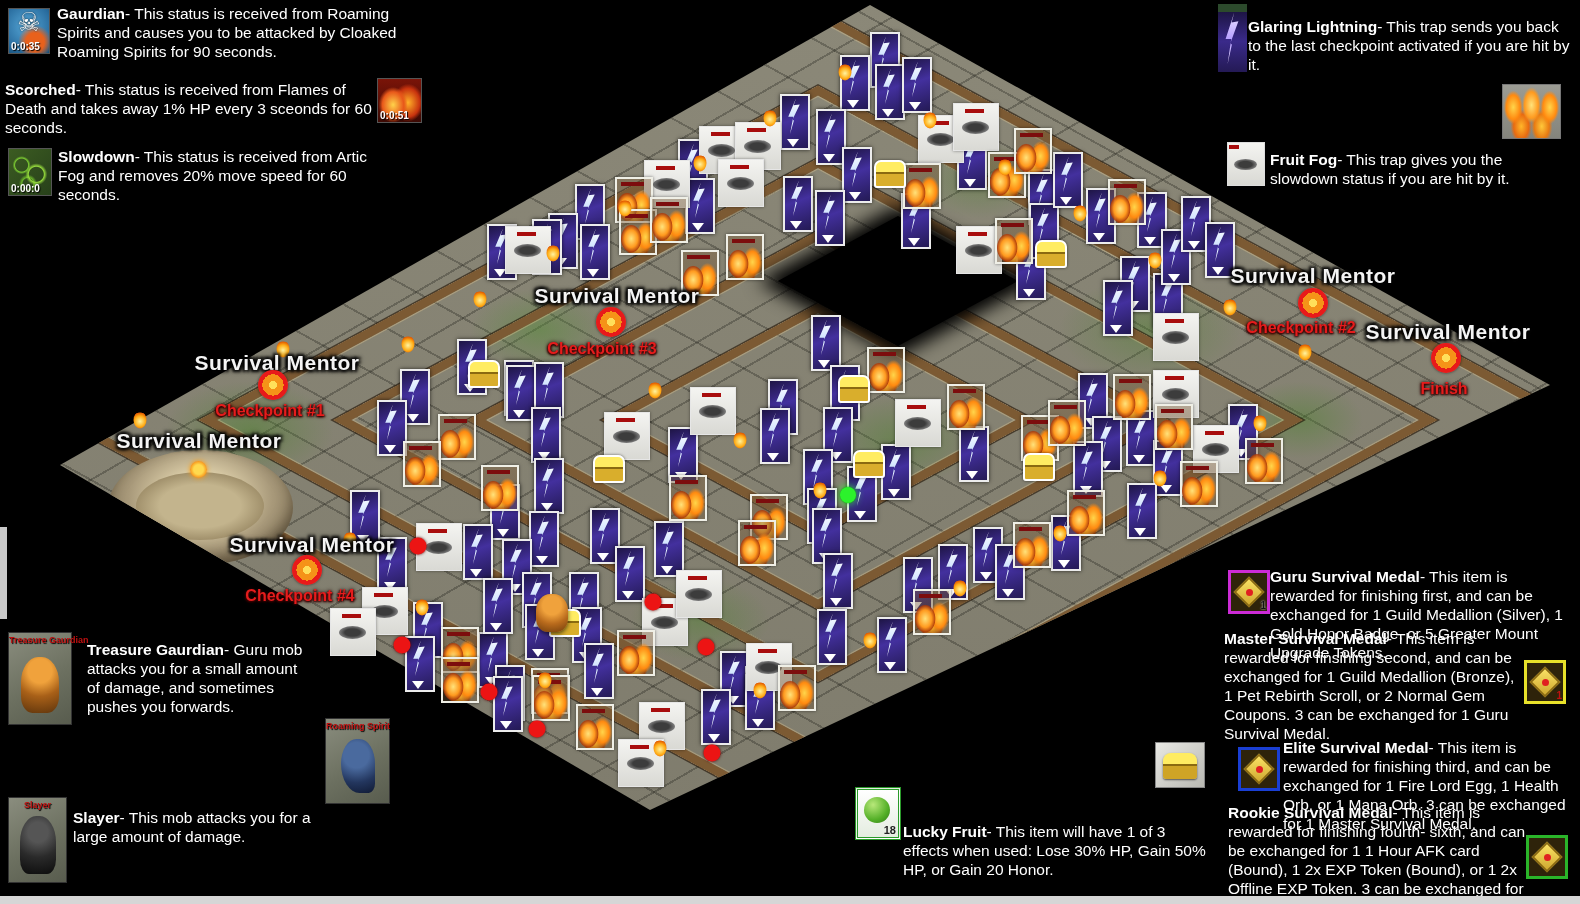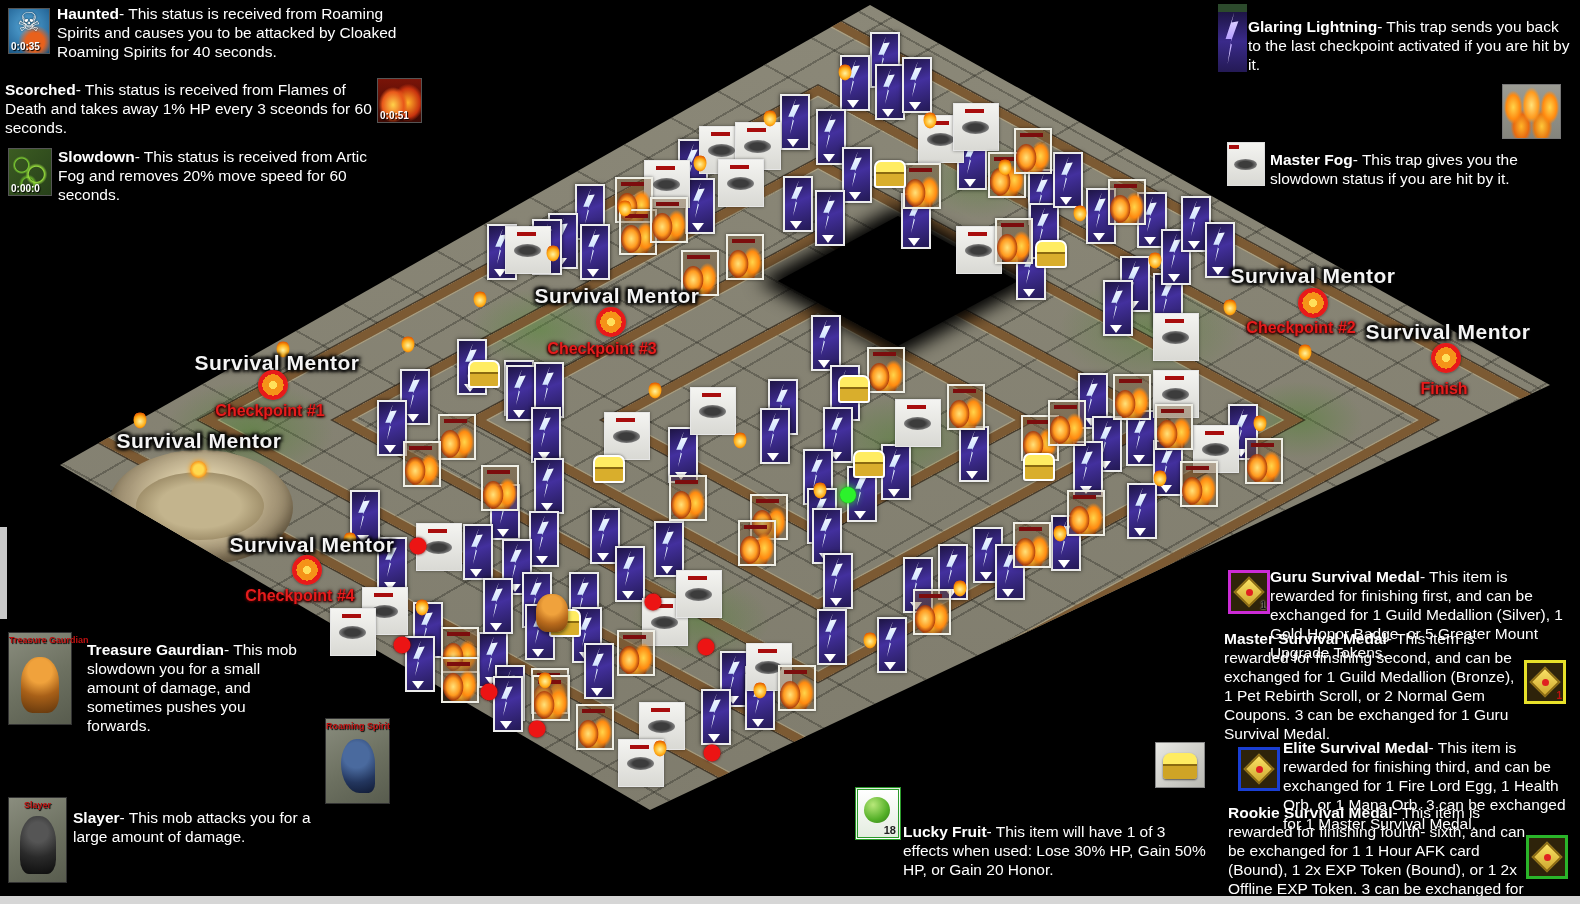--- a/index.html
+++ b/index.html
@@ -395,21 +395,21 @@
       <div class="cp-label" style="left: 300px; top: 596px;">Checkpoint #4</div>
       <div class="cp-marker" style="left: 1446px; top: 358px;"></div>
       <div class="cp-label" style="left: 1444px; top: 389px;">Finish</div>
     </div>
 
   <div id="haunted-icon" class="st-icon">
     <span class="glyph">☠</span>
     <span class="st-timer">0:0:35</span>
   </div>
   <div class="lg" style="left:57px;top:4px;width:356px;">
-    <b>Haunted</b><span>- This status is received from Roaming Spirits and causes you to be attacked by Cloaked Roaming Spirits for 40 seconds.</span>
+    <b>Gaurdian</b><span>- This status is received from Roaming Spirits and causes you to be attacked by Cloaked Roaming Spirits for 90 seconds.</span>
   </div>
 
   <div id="scorched-icon" class="st-icon">
     <span class="st-timer">0:0:51</span>
   </div>
   <div class="lg" style="left:5px;top:80px;width:368px;">
     <b>Scorched</b><span>- This status is received from Flames of Death and takes away 1% HP every 3 sceonds for 60 seconds.</span>
   </div>
 
   <div id="slowdown-icon" class="st-icon">
@@ -421,29 +421,29 @@
 
   <div id="glaring-icon"></div>
   <div class="lg" style="left:1248px;top:17px;width:322px;">
     <b>Glaring Lightning</b><span>- This trap sends you back to the last checkpoint activated if you are hit by it.</span>
   </div>
 
   <div id="flames-icon"></div>
 
   <div id="articfog-icon"></div>
   <div class="lg" style="left:1270px;top:150px;width:292px;">
-    <b>Master Fog</b><span>- This trap gives you the slowdown status if you are hit by it.</span>
+    <b>Fruit Fog</b><span>- This trap gives you the slowdown status if you are hit by it.</span>
   </div>
 
   <div id="guardian-portrait" class="mob-portrait">
     <span class="mob-name">Treasure Gaurdian</span>
     <span class="mob-body"></span>
   </div>
   <div class="lg" style="left:87px;top:640px;width:216px;">
-    <b>Treasure Gaurdian</b><span>- This mob slowdown you for a small amount of damage, and sometimes pushes you forwards.</span>
+    <b>Treasure Gaurdian</b><span>- Guru mob attacks you for a small amount of damage, and sometimes pushes you forwards.</span>
   </div>
 
   <div id="spirit-portrait" class="mob-portrait">
     <span class="mob-name">Roaming Spirit</span>
     <span class="mob-body"></span>
   </div>
 
   <div id="slayer-portrait" class="mob-portrait">
     <span class="mob-name">Slayer</span>
     <span class="mob-body"></span>

